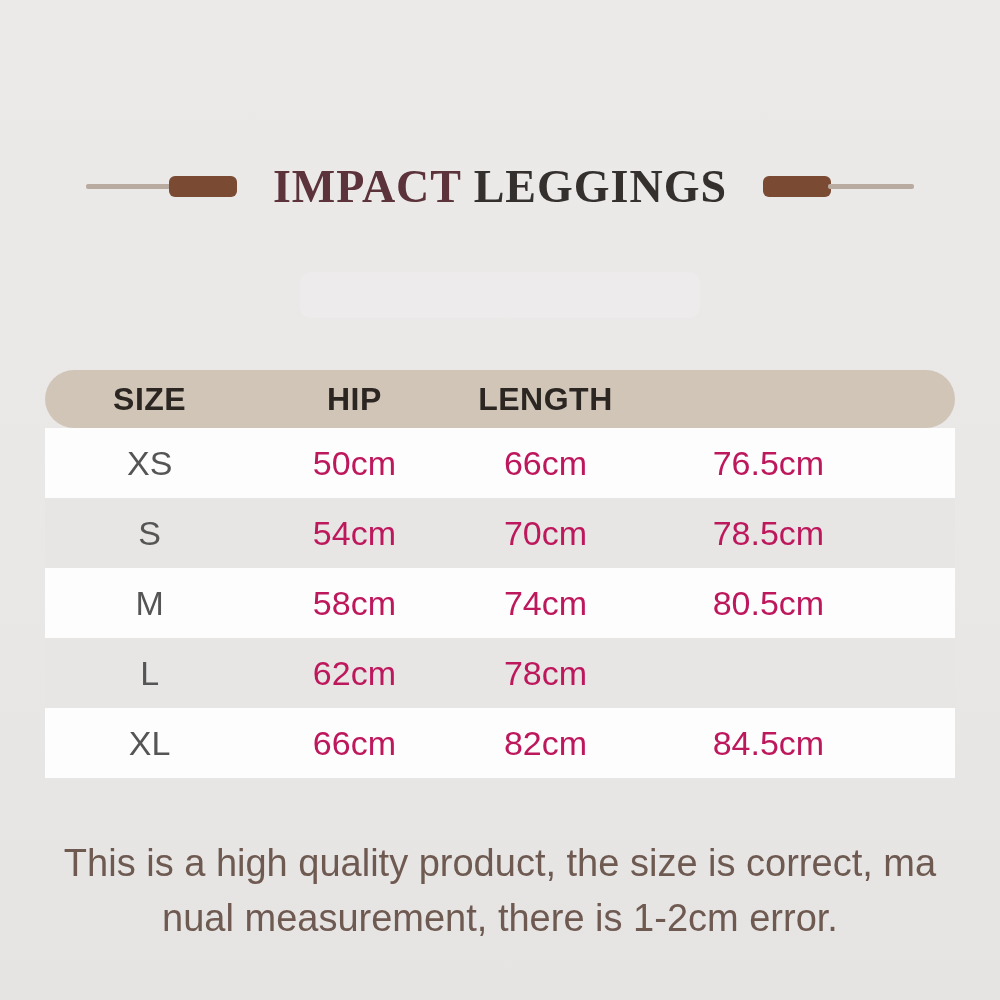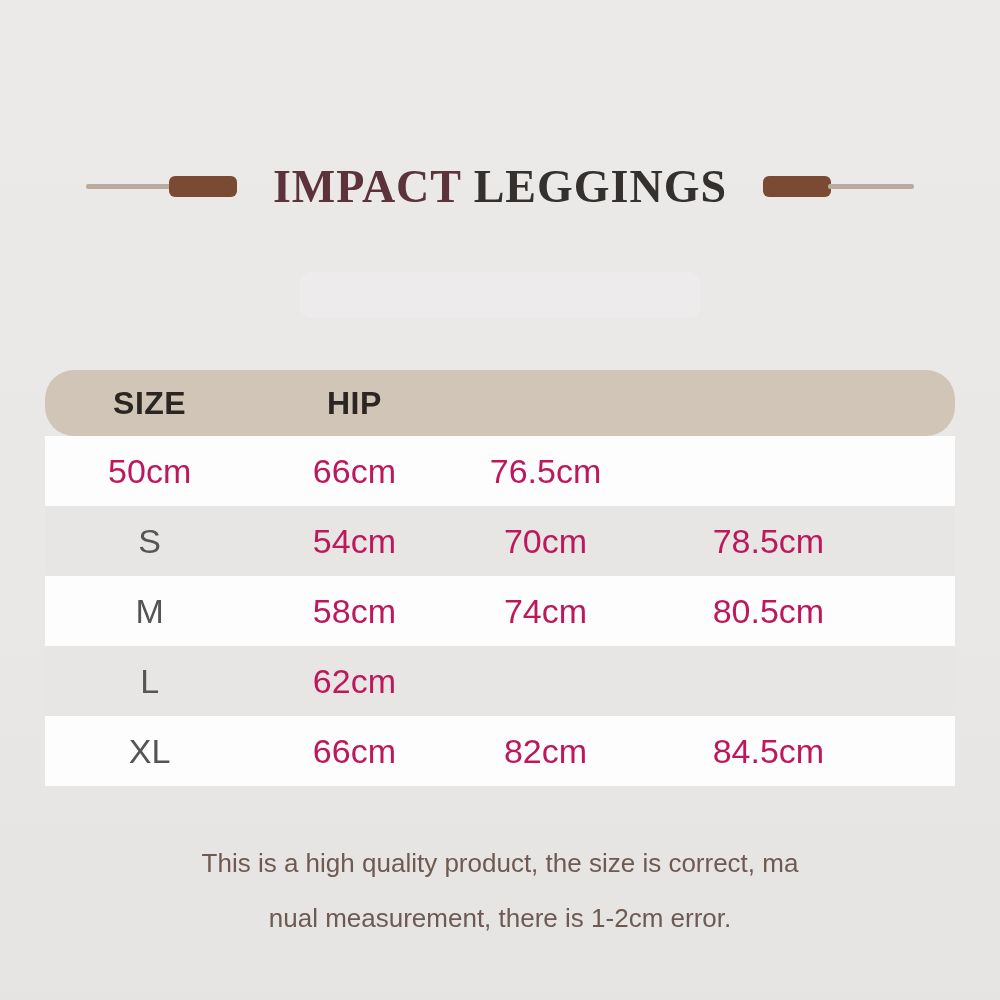--- a/index.html
+++ b/index.html
@@ -39,21 +39,21 @@
   .watermark-ghost{
     position:absolute;left:300px;top:272px;width:400px;height:46px;
     background:#eeedec;opacity:.55;border-radius:10px;
   }
 
   
   .size-table{
     position:absolute;left:45px;top:370px;width:910px;
   }
   .thead{
-    height:66px;
+    height:58px;
     background:#d1c5b8;
     border-radius:29px;
     display:grid;
     grid-template-columns:23% 22% 20% 29% 6%;
     align-items:center;
   }
   .thead .hcell{
     text-align:center;
     font-size:32px;
     font-weight:600;
@@ -72,21 +72,21 @@
     text-align:center;
     font-size:34px;
     color:#be185d;
   }
   .cell.size-cell{color:#555;}
 
   
   .footer-note{
     position:absolute;left:0;top:836px;width:1000px;
     text-align:center;
-    font-size:26px;
+    font-size:38px;
     line-height:55px;
     color:#6f5a52;
   }
 </style>
 </head>
 <body>
 
 <div class="canvas">
 
   <div class="title-row">
@@ -97,24 +97,26 @@
     <div class="deco-line"></div>
   </div>
 
   <div class="watermark-ghost"></div>
 
   <div class="size-table">
 
     <div class="thead">
       <div class="hcell">SIZE</div>
       <div class="hcell">HIP</div>
+      <div class="hcell">LENGTH</div>
       <div class="hcell"></div>
     </div>
 
     <div class="trow row-white">
+      <div class="cell size-cell">XS</div>
       <div class="cell">50cm</div>
       <div class="cell">66cm</div>
       <div class="cell">76.5cm</div>
       <div class="cell"></div>
     </div>
 
     <div class="trow row-gray">
       <div class="cell size-cell">S</div>
       <div class="cell">54cm</div>
       <div class="cell">70cm</div>
@@ -126,20 +128,21 @@
       <div class="cell size-cell">M</div>
       <div class="cell">58cm</div>
       <div class="cell">74cm</div>
       <div class="cell">80.5cm</div>
       <div class="cell"></div>
     </div>
 
     <div class="trow row-gray">
       <div class="cell size-cell">L</div>
       <div class="cell">62cm</div>
+      <div class="cell">78cm</div>
       <div class="cell"></div>
     </div>
 
     <div class="trow row-white">
       <div class="cell size-cell">XL</div>
       <div class="cell">66cm</div>
       <div class="cell">82cm</div>
       <div class="cell">84.5cm</div>
       <div class="cell"></div>
     </div>

